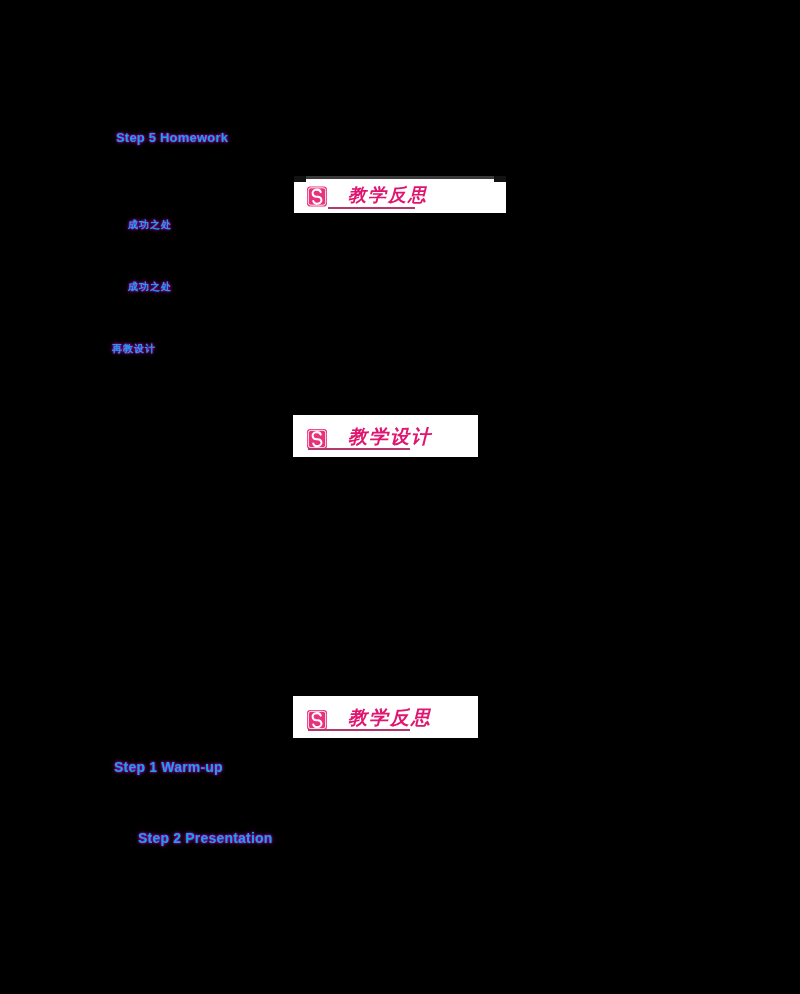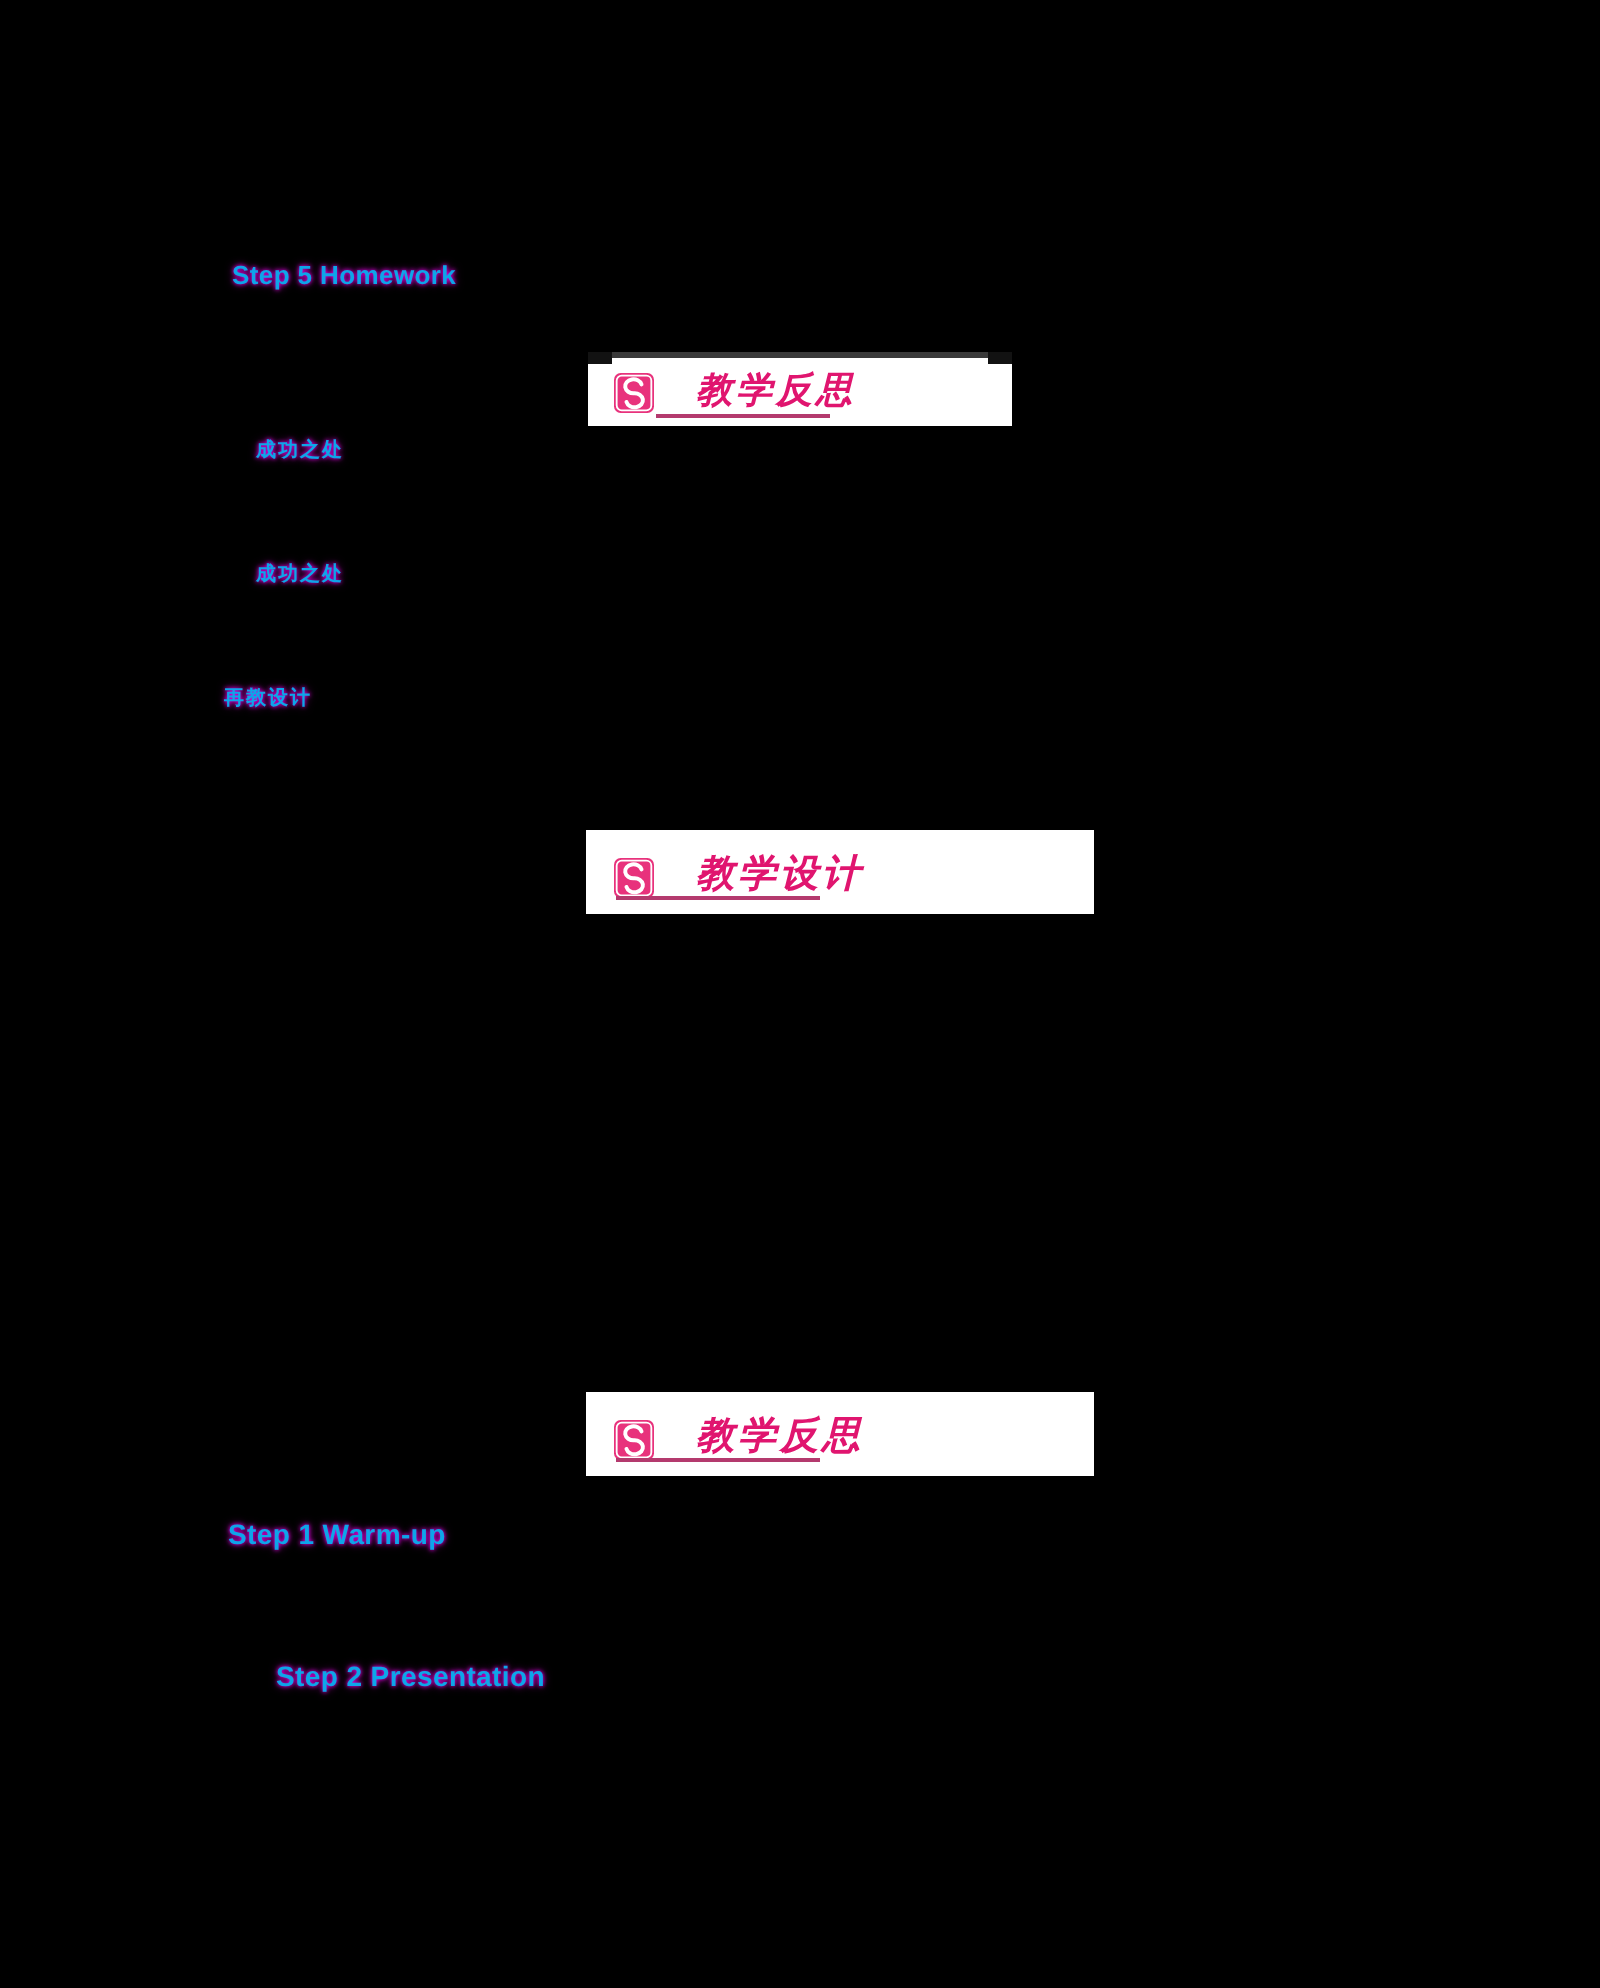--- a/index.html
+++ b/index.html
@@ -29,21 +29,21 @@
 
   .reflection-label { font-size: 10px; letter-spacing: 1px; }
   #reflection-label-0 { left: 128px; top: 218px; }
   #reflection-label-1 { left: 128px; top: 280px; }
   #reflection-label-2 { left: 112px; top: 320px; margin-top: 22px; }
 
   
   .banner {
     position: absolute;
     background: #ffffff;
-    width: 254px;
+    width: 185px;
     height: 42px;
   }
   #banner-reflection { left: 294px; top: 176px; width: 212px; height: 37px; }
   #banner-design     { left: 293px; top: 415px; }
   #banner-process    { left: 293px; top: 696px; }
 
   .banner-strip {
     position: absolute;
     top: 0; left: 0; right: 0;
     height: 3px;

